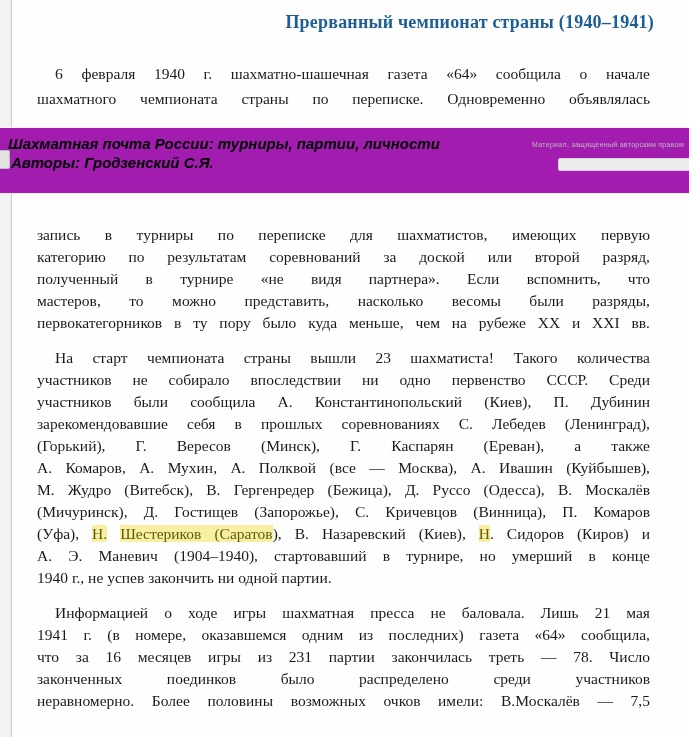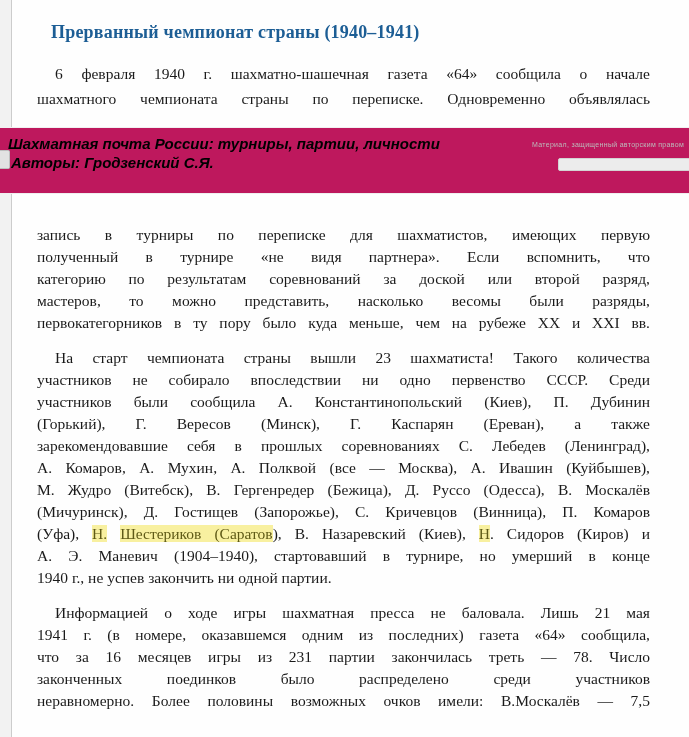--- a/index.html
+++ b/index.html
@@ -19,22 +19,22 @@
   .left-strip {
     position: absolute; left: 0; top: 0; bottom: 0;
     width: 11px;
     background: #f2f2f2;
     border-right: 1px solid #cccccc;
     z-index: 1;
   }
   
   .title {
     position: absolute; left: 37px; top: 8px; width: 613px;
-    margin: 14px;
-    text-align: left;
+    margin: 4px;
+    text-align: right;
     font-size: 18px; font-weight: bold;
     color: #1d5e95;
     letter-spacing: 0.2px;
   }
   
   .textblock {
     position: absolute; left: 37px; width: 613px;
     font-size: 15.5px;
     color: #1a1a1a;
     z-index: 0;
@@ -51,21 +51,21 @@
   .line.first { text-indent: 18px; }
   .line.endline { text-align-last: left; }
   .hl {
     background: #f8f0a0;
     color: #5f5a16;
   }
   
   .overlay-band {
     position: absolute; left: 0; right: 0;
     top: 127px; height: 65px;
-    background: #be185d;
+    background: #a21caf;
     border-top: 1px solid #f1f1f1;
     border-bottom: 1px solid #efefef;
     z-index: 2;
     font-family: "Liberation Sans", "DejaVu Sans", sans-serif;
     padding-left: 44px;
   }
   .book-title, .book-authors {
     position: absolute; left: 8px;
     font-weight: bold; font-style: italic;
     font-size: 15px; line-height: 18px;
@@ -120,31 +120,31 @@
     <div class="book-authors">Авторы: Гродзенский С.Я.</div>
     <div class="watermark">Материал, защищенный авторским правом</div>
     <div class="scroll-bar"></div>
   </div>
 
   <div class="handle"></div>
 
   <div class="textblock" id="para-main">
       <div class="para">
         <div class="line">запись в турниры по переписке для шахматистов, имеющих первую</div>
+        <div class="line">категорию по результатам соревнований за доской или второй разряд,</div>
         <div class="line">полученный в турнире «не видя партнера». Если вспомнить, что</div>
-        <div class="line">категорию по результатам соревнований за доской или второй разряд,</div>
         <div class="line">мастеров, то можно представить, насколько весомы были разряды,</div>
         <div class="line">первокатегорников в ту пору было куда меньше, чем на рубеже XX и XXI вв.</div>
       </div>
       <div class="para">
         <div class="line first">На старт чемпионата страны вышли 23 шахматиста! Такого количества</div>
         <div class="line">участников не собирало впоследствии ни одно первенство СССР. Среди</div>
         <div class="line">участников были сообщила А. Константинопольский (Киев), П. Дубинин</div>
+        <div class="line">зарекомендовавшие себя в прошлых соревнованиях С. Лебедев (Ленинград),</div>
         <div class="line">(Горький), Г. Вересов (Минск), Г. Каспарян (Ереван), а также</div>
-        <div class="line">зарекомендовавшие себя в прошлых соревнованиях С. Лебедев (Ленинград),</div>
         <div class="line">А. Комаров, А. Мухин, А. Полквой (все — Москва), А. Ивашин (Куйбышев),</div>
         <div class="line">М. Жудро (Витебск), В. Гергенредер (Бежица), Д. Руссо (Одесса), В. Москалёв</div>
         <div class="line">(Мичуринск), Д. Гостищев (Запорожье), С. Кричевцов (Винница), П. Комаров</div>
         <div class="line">(Уфа), <span class="hl">Н.</span> <span class="hl">Шестериков (Саратов</span>), В. Назаревский (Киев), <span class="hl">Н</span>. Сидоров (Киров) и</div>
         <div class="line">А. Э. Маневич (1904–1940), стартовавший в турнире, но умерший в конце</div>
         <div class="line endline">1940 г., не успев закончить ни одной партии.</div>
       </div>
       <div class="para">
         <div class="line first">Информацией о ходе игры шахматная пресса не баловала. Лишь 21 мая</div>
         <div class="line">1941 г. (в номере, оказавшемся одним из последних) газета «64» сообщила,</div>

